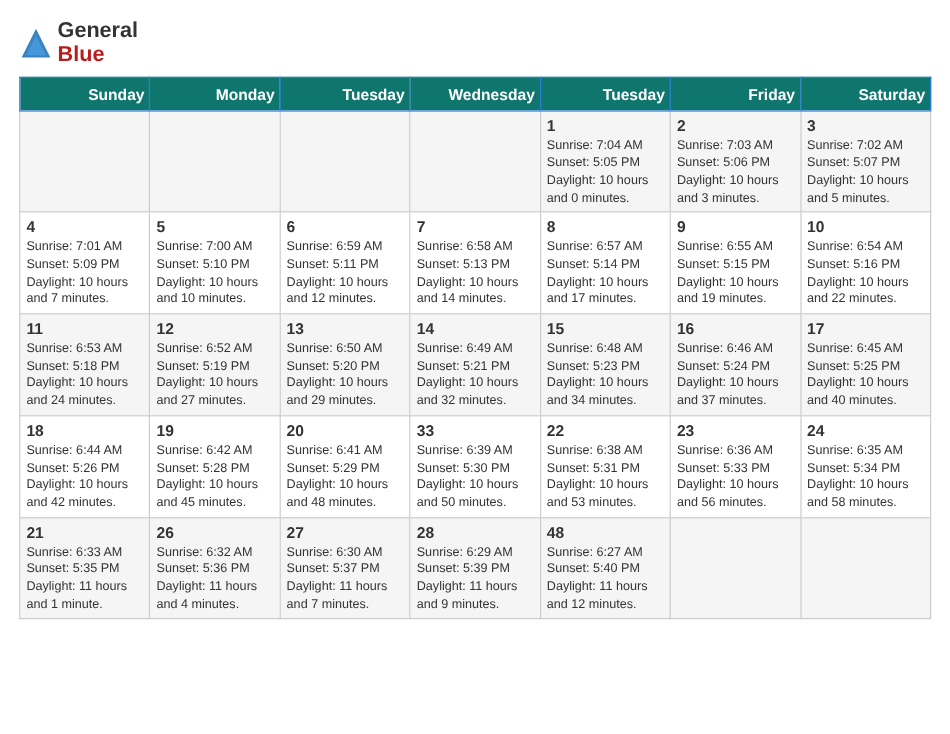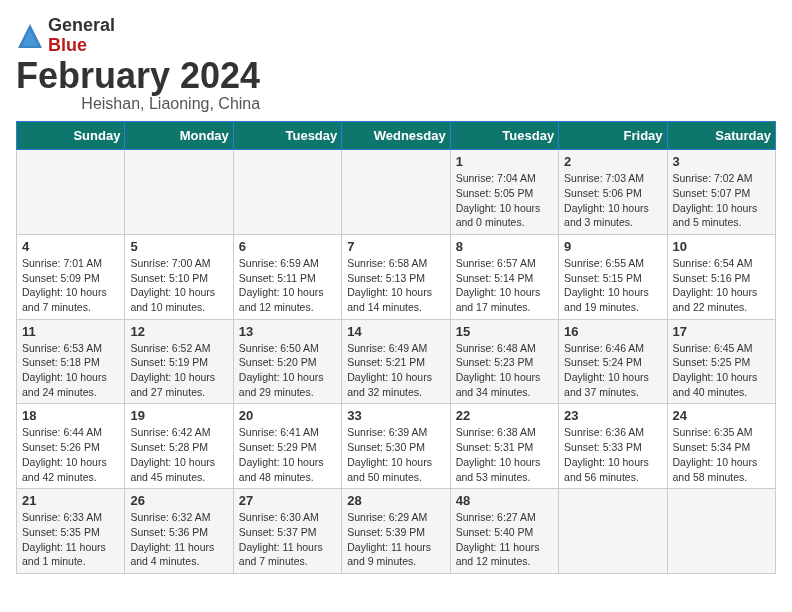--- a/index.html
+++ b/index.html
@@ -93,24 +93,20 @@
   <div class="logo">
     <svg class="logo-icon" viewBox="0 0 28 28" xmlns="http://www.w3.org/2000/svg">
       <polygon points="14,2 26,26 2,26" fill="#1a6fb5" opacity="0.85"></polygon>
       <polygon points="14,8 22,24 6,24" fill="#4a9fe5" opacity="0.7"></polygon>
     </svg>
     <div class="logo-text">
       <span class="logo-general">General</span><br>
       <span class="logo-blue">Blue</span>
     </div>
   </div>
-  <div class="title-area">
-    <div class="month-title">February 2024</div>
-    <div class="subtitle">Heishan, Liaoning, China</div>
-  </div>
 </div>
 
 <table>
   <thead>
     <tr>
     <th>Sunday</th>
         <th>Monday</th>
         <th>Tuesday</th>
         <th>Wednesday</th>
         <th>Tuesday</th>

